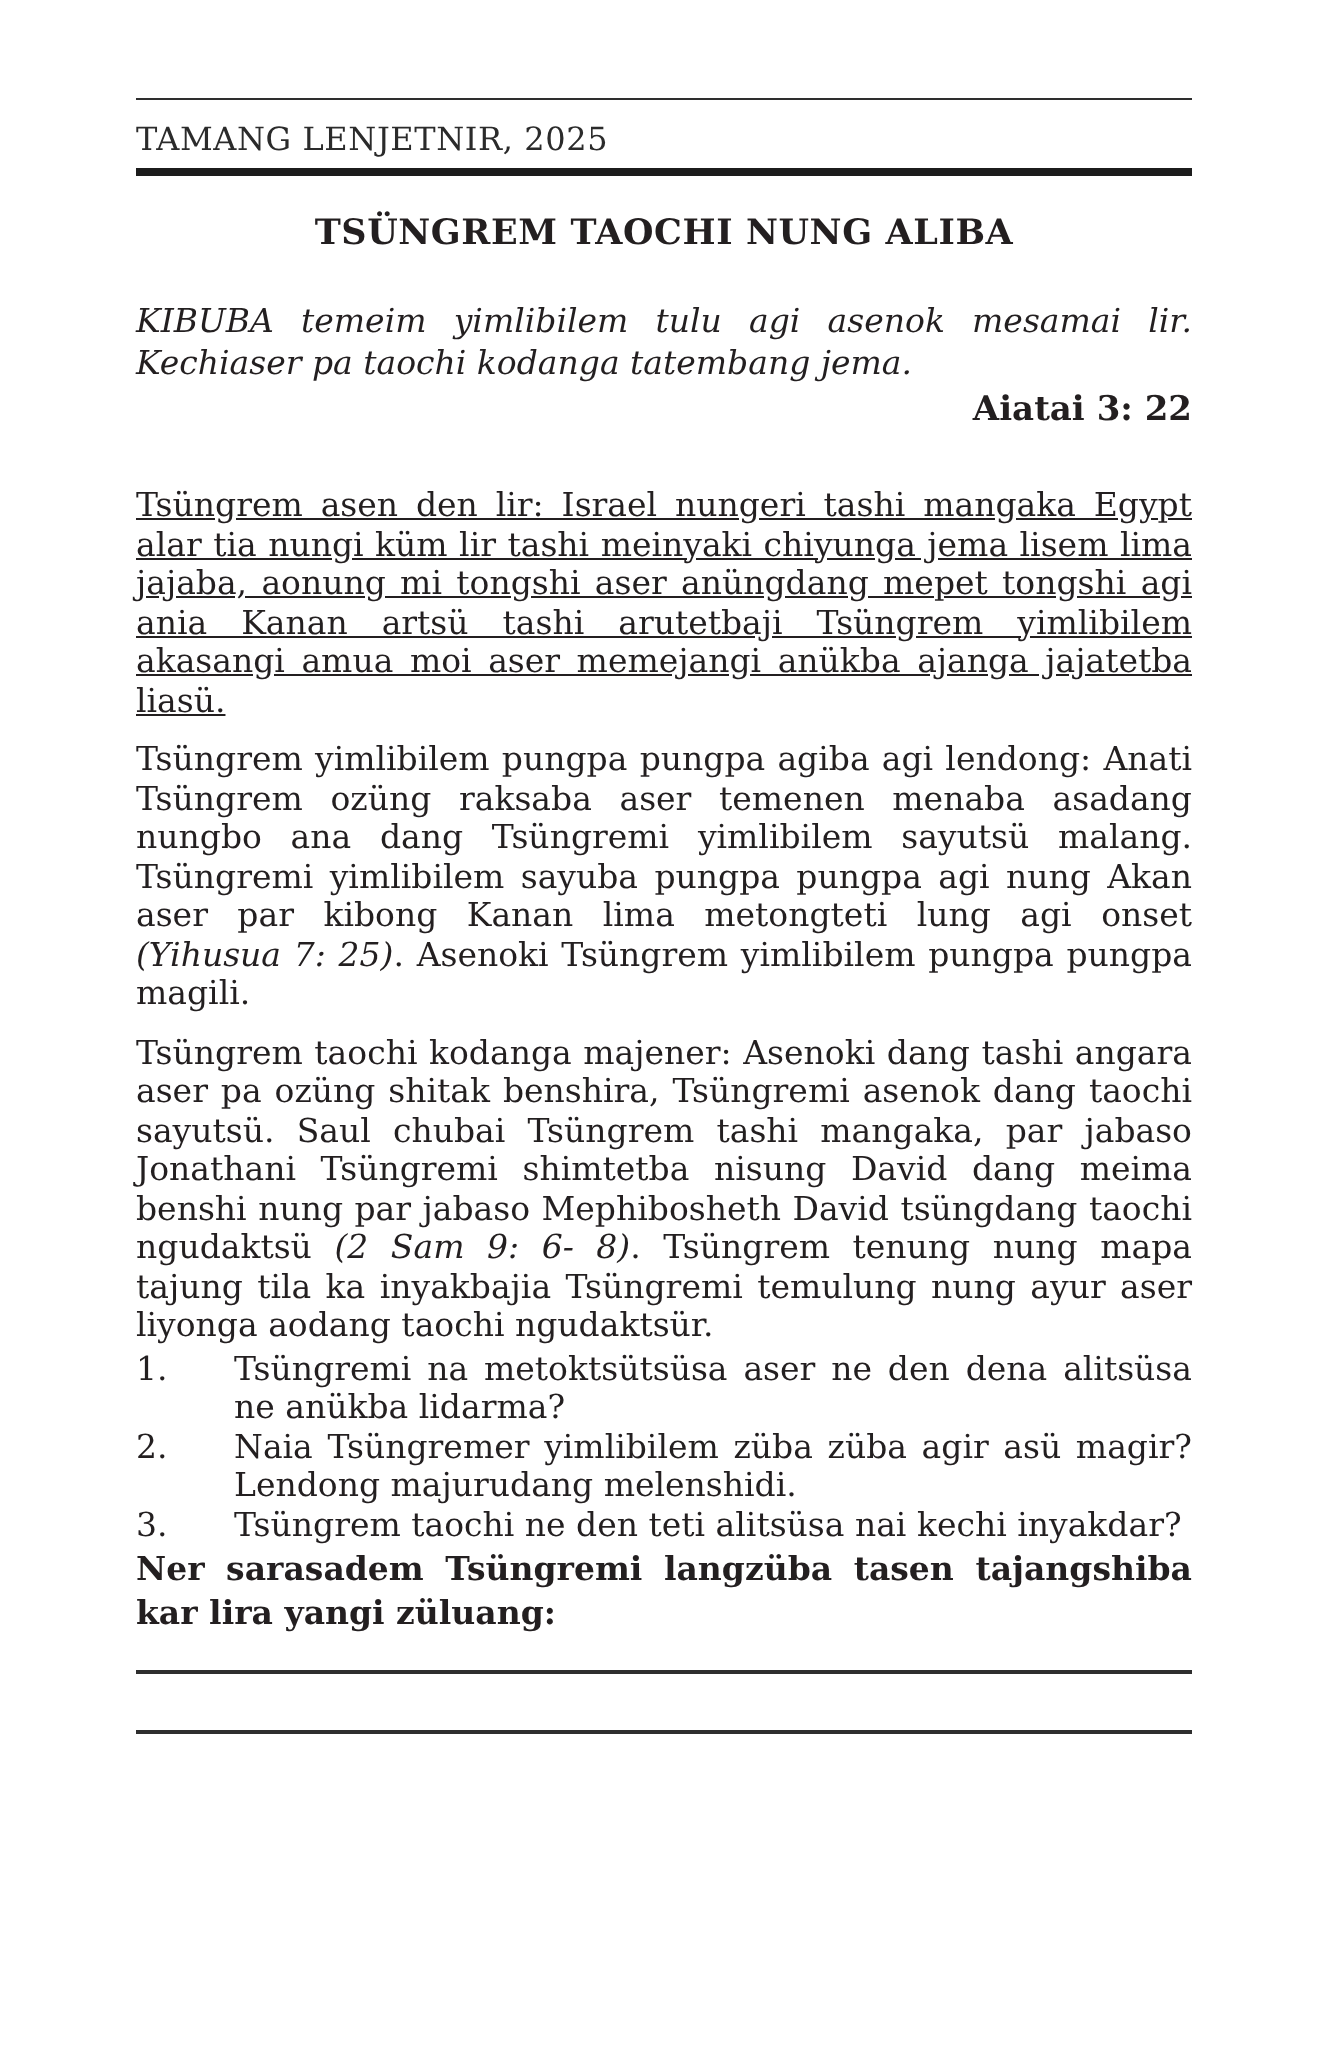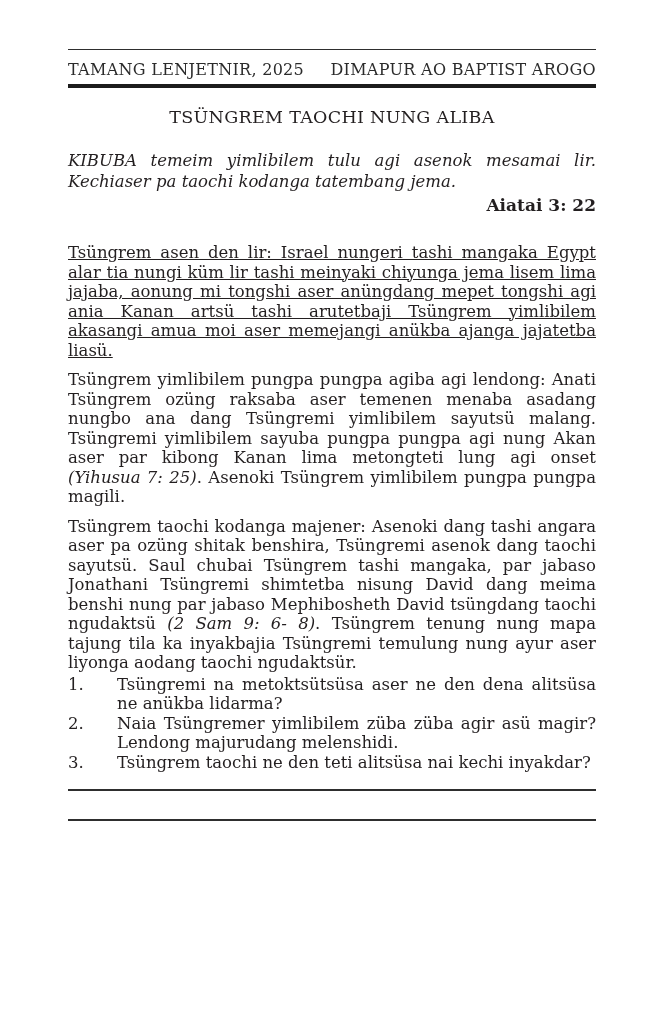--- a/index.html
+++ b/index.html
@@ -39,21 +39,21 @@
   .entry-date {
     margin-top: 15px;
     font-size: 18px;
     font-weight: bold;
     letter-spacing: 0.2px;
   }
   .devotion-title {
     margin-top: 19px;
     text-align: center;
     font-size: 17.5px;
-    font-weight: normal;
+    font-weight: bold;
     letter-spacing: 0.3px;
   }
   .verse {
     margin-top: 23px;
     font-style: italic;
     font-size: 16.5px;
     line-height: 21px;
     text-align: justify;
   }
   .verse-ref {
@@ -104,21 +104,20 @@
 </style>
 </head>
 <body>
 
 <div class="sheet">
 
   <div class="rule-thin"></div>
 
   <div class="header-row">
     <span>TAMANG LENJETNIR, 2025</span>
-    <span>DIMAPUR AO BAPTIST AROGO</span>
   </div>
 
   <div class="rule-thick"></div>
 
 
   <div class="devotion-title">TSÜNGREM TAOCHI NUNG ALIBA</div>
 
   <p class="verse">KIBUBA temeim yimlibilem tulu agi asenok mesamai lir. Kechiaser pa taochi kodanga tatembang jema.</p>
 
   <p class="verse-ref">Aiatai 3: 22</p>
@@ -142,17 +141,18 @@
       <span class="q-text">Naia Tsüngremer yimlibilem züba züba agir asü magir? Lendong majurudang melenshidi.</span>
     </div>
 
     <div class="q-item">
       <span class="q-num">3.</span>
       <span class="q-text">Tsüngrem taochi ne den teti alitsüsa nai kechi inyakdar?</span>
     </div>
 
   </div>
 
+  <p class="closing">Ner sarasadem Tsüngremi langzüba tasen tajangshiba kar lira yangi züluang:</p>
 
   <div class="answer-line first"></div>
   <div class="answer-line second"></div>
 
 </div>
 
 </body></html>

